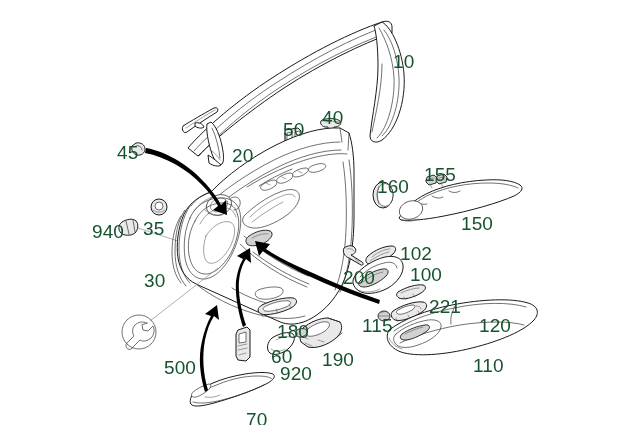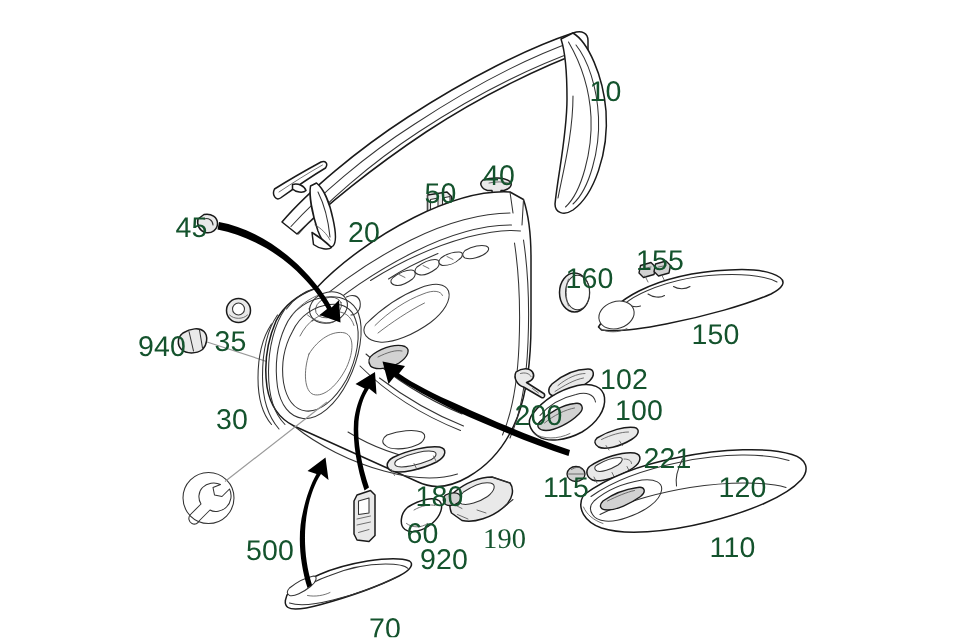--- a/index.html
+++ b/index.html
@@ -458,18 +458,18 @@
   <div class="callout" style="left:400px; top:244px;text-align:right;">102</div>
   <div class="callout" style="left:343px; top:268px;">200</div>
   <div class="callout" style="left:410px; top:265px;">100</div>
   <div class="callout" style="left:144px; top:271px;">30</div>
   <div class="callout" style="left:429px; top:297px;">221</div>
   <div class="callout" style="left:362px; top:316px;">115</div>
   <div class="callout" style="left:431px; top:316px;margin-left:48px;">120</div>
   <div class="callout" style="left:277px; top:322px;">180</div>
   <div class="callout" style="left:473px; top:356px;">110</div>
   <div class="callout" style="left:251px; top:347px;margin-left:20px;">60</div>
-  <div class="callout" style="left:322px; top:350px;font-family:Liberation Serif, serif;">190</div>
+  <div class="callout" style="left:322px; top:350px;">190</div>
   <div class="callout" style="left:133px; top:358px;margin-left:31px;">500</div>
   <div class="callout" style="left:280px; top:364px;">920</div>
   <div class="callout" style="left:246px; top:410px;">70</div>
 
 </div>
 
 </body></html>

